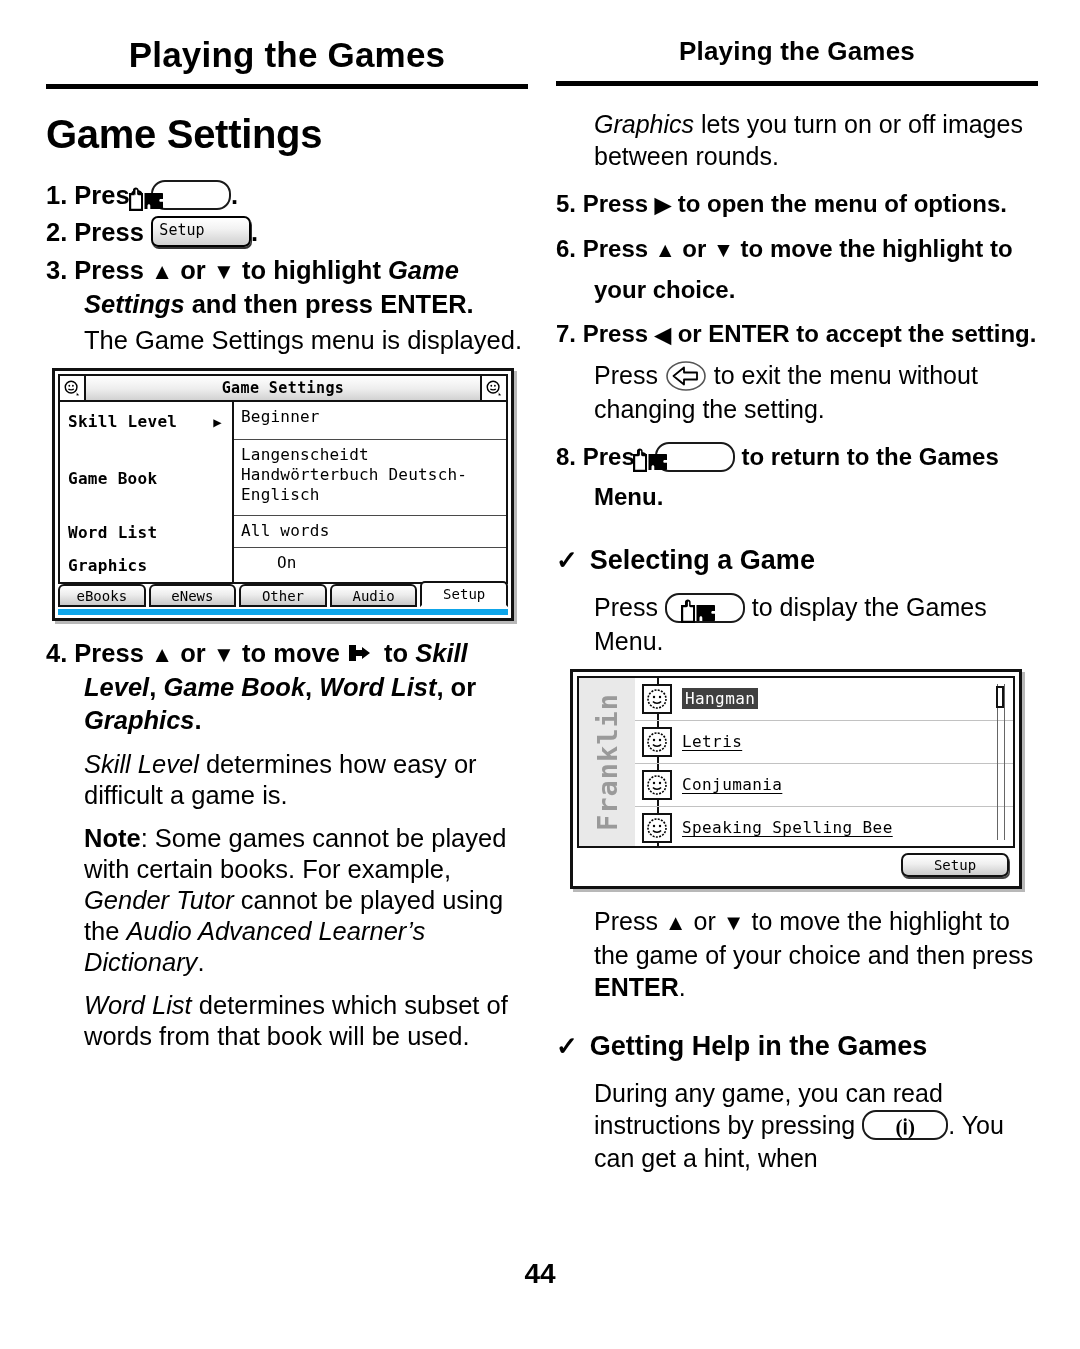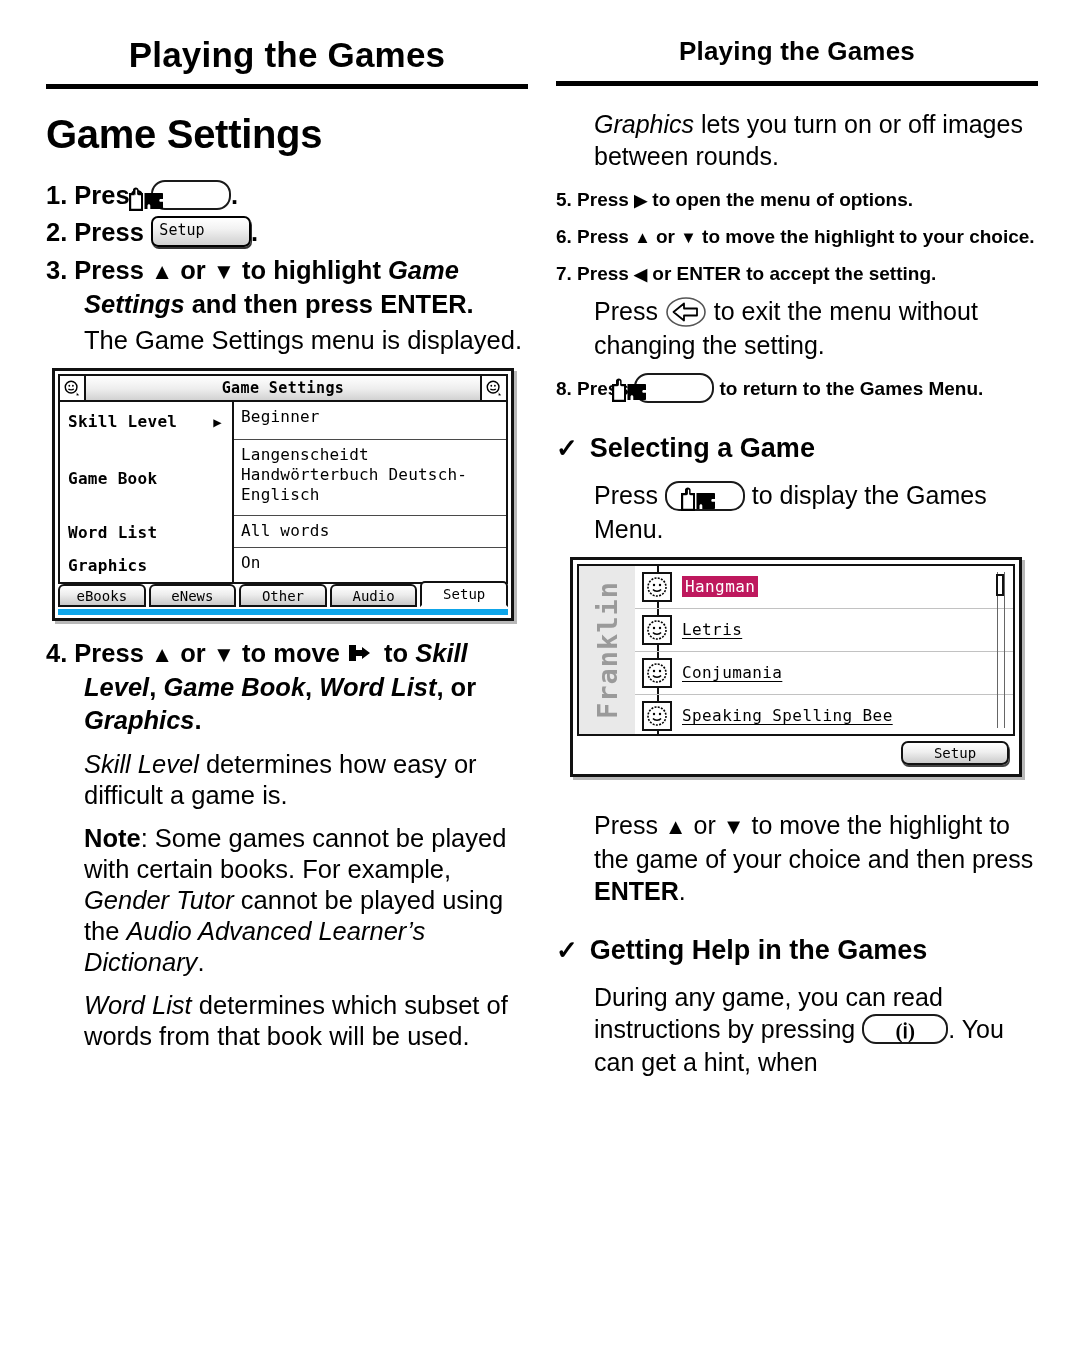--- a/index.html
+++ b/index.html
@@ -85,21 +85,21 @@
 
   
   .step {
     font-weight: bold;
     font-size: 25.5px;
     line-height: 33px;
     margin: 0 0 4px 0;
     padding-left: 38px;
     text-indent: -38px;
   }
-  .col-right .step { font-size: 19px; line-height: 32px; }
+  .col-right .step { font-size: 24px; line-height: 40px; }
 
   i, .ital { font-style: italic; }
   b, .bold { font-weight: bold; }
 
   .arrow { font-size: 0.88em; }
 
   
   .key {
     display: inline-block;
     vertical-align: middle;
@@ -239,21 +239,21 @@
   .gs-row .cursor { font-size: 14px; padding-right: 4px; }
 
   .gs-vrow {
     font-size: 16px;
     letter-spacing: 0.2px;
     padding: 5px 4px 4px 7px;
     border-bottom: 1px solid #4a4a4a;
     box-sizing: border-box;
     line-height: 20px;
   }
-  .gs-vrow:last-child { border-bottom: 0; }
+  .gs-vrow:last-child { border-bottom: 0; margin-left: 36px; }
 
   .h-skill { height: 38px; }
   .h-book  { height: 76px; }
   .h-word  { height: 32px; }
   .h-graph { height: 34px; }
 
   .gs-tabs {
     display: flex;
     align-items: flex-end;
     gap: 3px;
@@ -351,21 +351,21 @@
     box-sizing: border-box;
   }
   .gm-label {
     margin-left: 10px;
     font-size: 16px;
     letter-spacing: 0.4px;
     text-decoration: underline;
     text-underline-offset: 3px;
   }
   .gm-label.sel {
-    background: #be185d;
+    background: #404040;
     color: #fff;
     text-decoration: none;
     padding: 1px 3px;
   }
   .gm-scroll {
     position: absolute;
     right: 8px;
     top: 6px;
     bottom: 6px;
     width: 6px;
@@ -619,25 +619,26 @@
           <div class="gm-scroll">
             <div class="gm-thumb"></div>
           </div>
         </div>
       </div>
       <div class="gm-footer">
         <div class="gm-setup">Setup</div>
       </div>
     </div>
 
-    <p class="indent" style="margin-top:32px;"><span>Press </span><span class="arrow">▲</span><span> or </span><span class="arrow">▼</span><span> to move the highlight to the game of your choice and then press </span><b>ENTER</b><span>.</span></p>
+    <p class="indent" style="margin-top:16px;"><span>Press </span><span class="arrow">▲</span><span> or </span><span class="arrow">▼</span><span> to move the highlight to the game of your choice and then press </span><b>ENTER</b><span>.</span></p>
 
     <h2 class="sub-title">
         <span class="chk">✓</span>
         <span>Getting Help in the Games</span>
       </h2>
 
     <p class="indent"><span>During any game, you can read instructions by pressing </span><span class="key key-info"><span class="glyph">(ℹ)</span></span><span>. You can get a hint, when</span></p>
 
   </div>
 
+  <div class="folio">44</div>
 
 </div>
 
 </body></html>

